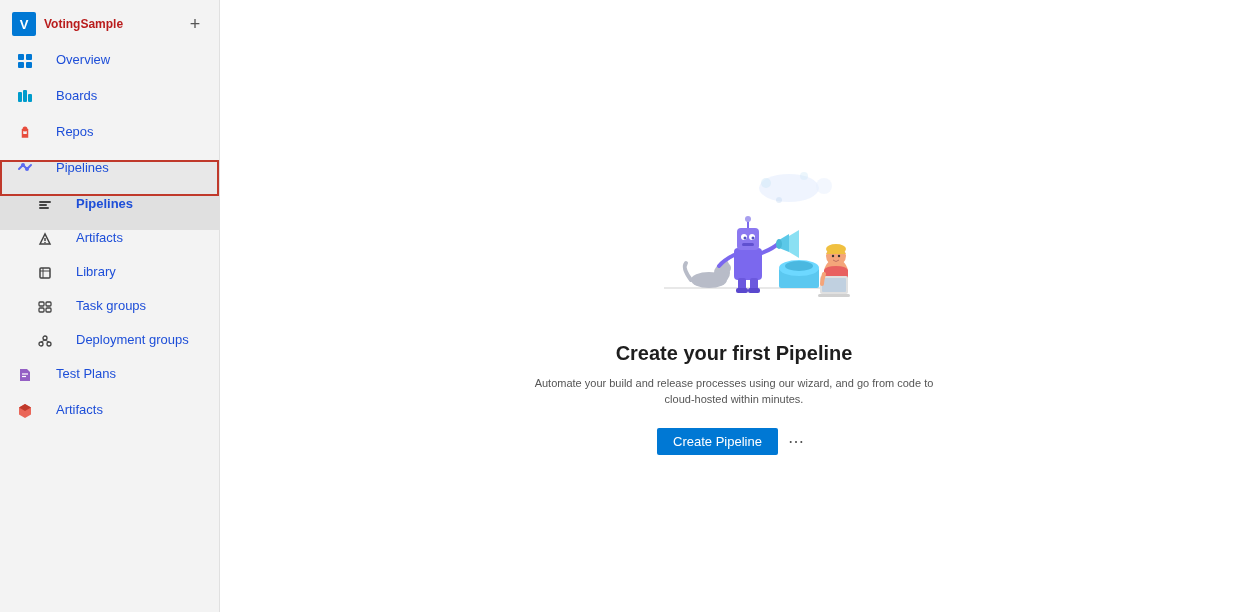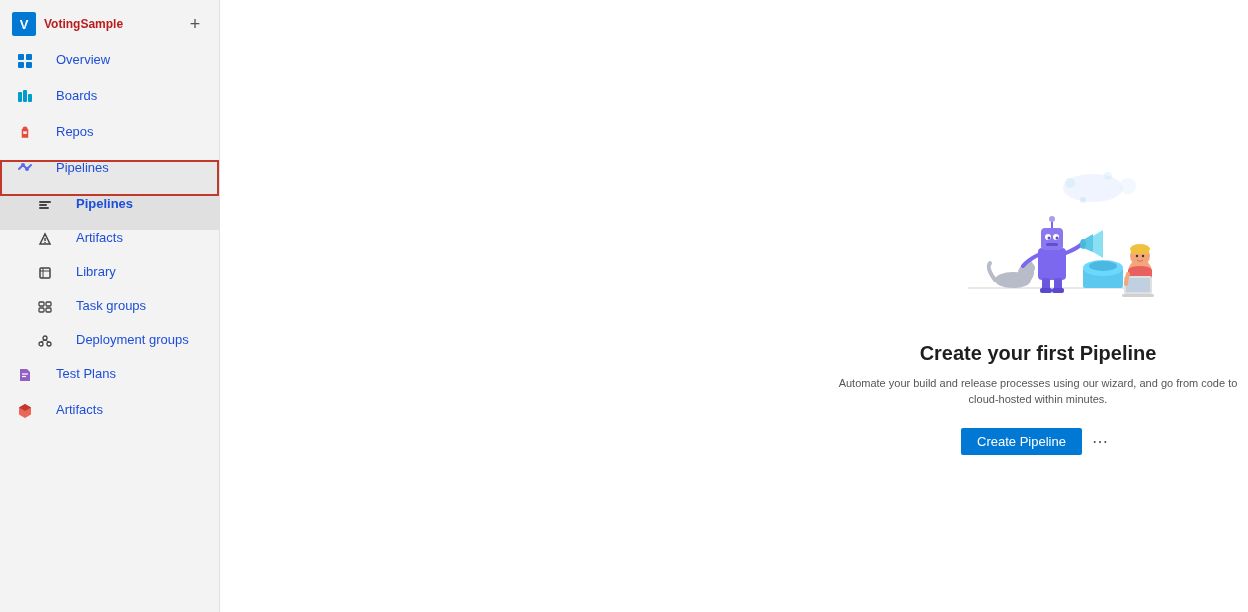--- a/index.html
+++ b/index.html
@@ -117,21 +117,21 @@
     .icon-testplans { color: #8a4fbf; }
     .icon-artifacts { color: #e74c3c; }
     .icon-sub { color: #444; font-size: 12px; }
 
     
     .main-content {
       flex: 1;
       background: #fff;
       display: flex;
       align-items: center;
-      justify-content: flex-end;
+      justify-content: center;
     }
 
     .empty-state {
       display: flex;
       flex-direction: column;
       align-items: center;
       text-align: center;
       max-width: 420px;
     }
 

